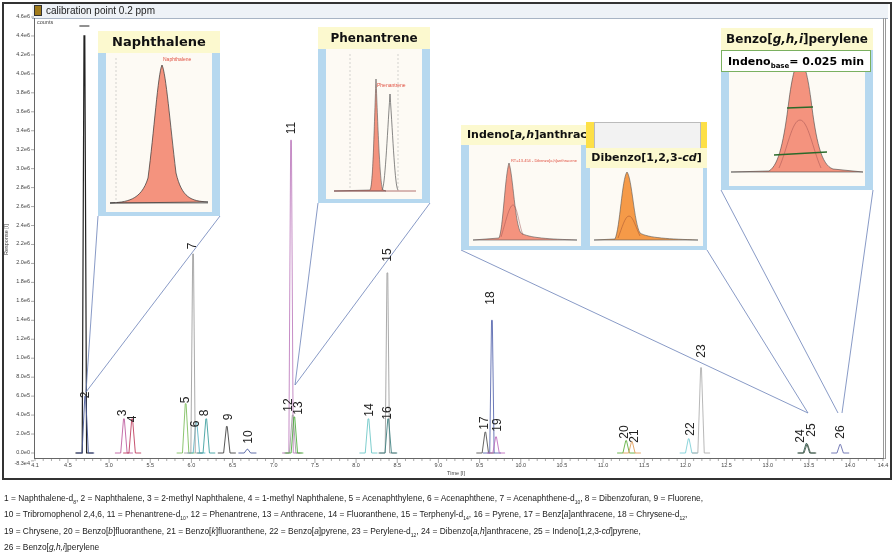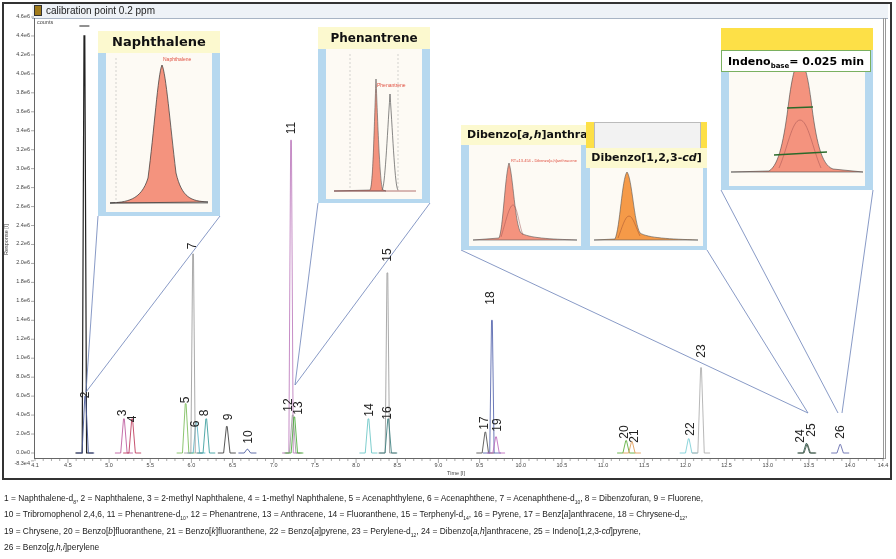--- a/index.html
+++ b/index.html
@@ -303,21 +303,21 @@
       <path d="M8,142 L44,141 C47,138 48,80 50,30 C52,80 54,138 57,141 L60,142 Z" fill="#f4937e" stroke="#555" stroke-width="0.6"></path>
       <path d="M56,141 C59,138 61,90 64,45 C67,90 69,138 72,141" fill="none" stroke="#555" stroke-width="0.7"></path>
       <line x1="8" y1="142" x2="90" y2="142" stroke="#a05050" stroke-width="0.8"></line>
       <text x="51" y="38" font-size="5" fill="#e05040" font-family="Liberation Sans, sans-serif">Phenantrene</text>
     </svg>
   </div>
 </div>
 
 <div class="inset" style="left:461px;top:125px;width:130px;height:125px;">
   <div class="ihead" style="height:20px;font-size:11px;line-height:20px;text-align:left;padding-left:6px;width:124px;">
-    <span>Dibenzo[</span><i>a,h</i><span>]anthracene</span>
+    <span>Indeno[</span><i>a,h</i><span>]anthracene</span>
   </div>
   <div class="iplot" style="left:0;top:20px;width:128px;height:105px;">
     <svg width="112" height="101">
       <path d="M4,95 L30,93 C34,85 36,30 40,18 C44,30 46,80 52,88 C60,93 80,94 108,95 Z" fill="#f4937e" stroke="#555" stroke-width="0.6"></path>
       <path d="M32,92 C36,80 40,60 44,60 C48,60 50,80 54,90" fill="none" stroke="#a05050" stroke-width="0.5"></path>
       <text x="42" y="17" font-size="4" fill="#e05040" font-family="Liberation Sans, sans-serif">RT=13.454 - Dibenzo[a,h]anthracene</text>
     </svg>
   </div>
 </div>
 <div class="inset" style="left:586px;top:122px;width:121px;height:128px;">
@@ -327,20 +327,23 @@
   </div>
   <div class="iplot" style="left:0;top:46px;width:121px;height:82px;border-left-width:4px;border-right-width:4px;">
     <svg width="113" height="78">
       <path d="M4,72 L25,71 C30,60 32,10 37,4 C42,10 44,55 50,65 C58,70 80,71 108,72 Z" fill="#f59a48" stroke="#555" stroke-width="0.6"></path>
       <path d="M28,70 C32,60 35,48 39,48 C43,48 46,60 50,68" fill="none" stroke="#a05030" stroke-width="0.5"></path>
     </svg>
   </div>
 </div>
 
 <div class="inset" style="left:721px;top:28px;width:152px;height:162px;">
+  <div class="ihead" style="height:22px;font-size:12px;line-height:22px;">
+    <span>Benzo[</span><i>g,h,i</i><span>]perylene</span>
+  </div>
   <div class="iplot" style="left:0;top:22px;width:152px;height:140px;">
     <svg width="136" height="136">
       <path d="M2,122 L40,121 C50,115 55,90 60,50 C64,20 68,10 71,10 C74,10 78,20 82,50 C87,90 92,115 104,119 L134,122 Z" fill="#f4937e" stroke="#444" stroke-width="0.6"></path>
       <path d="M50,118 C58,100 63,70 71,70 C79,70 84,100 92,118" fill="none" stroke="#a05050" stroke-width="0.5"></path>
       <line x1="58" y1="58" x2="84" y2="57" stroke="#2a6a2a" stroke-width="1.4"></line>
       <line x1="45" y1="105" x2="98" y2="102" stroke="#2a6a2a" stroke-width="1.4"></line>
     </svg>
   </div>
   <div style="position:absolute;left:0;top:22px;width:150px;height:22px;border:1.5px solid #7ab060;background:#fff;font-weight:bold;font-size:11px;line-height:22px;text-align:center;font-family:'DejaVu Sans',sans-serif;box-sizing:border-box;">
     <span>Indeno</span><sub style="font-size:7px;">base</sub><span>= 0.025 min</span>

